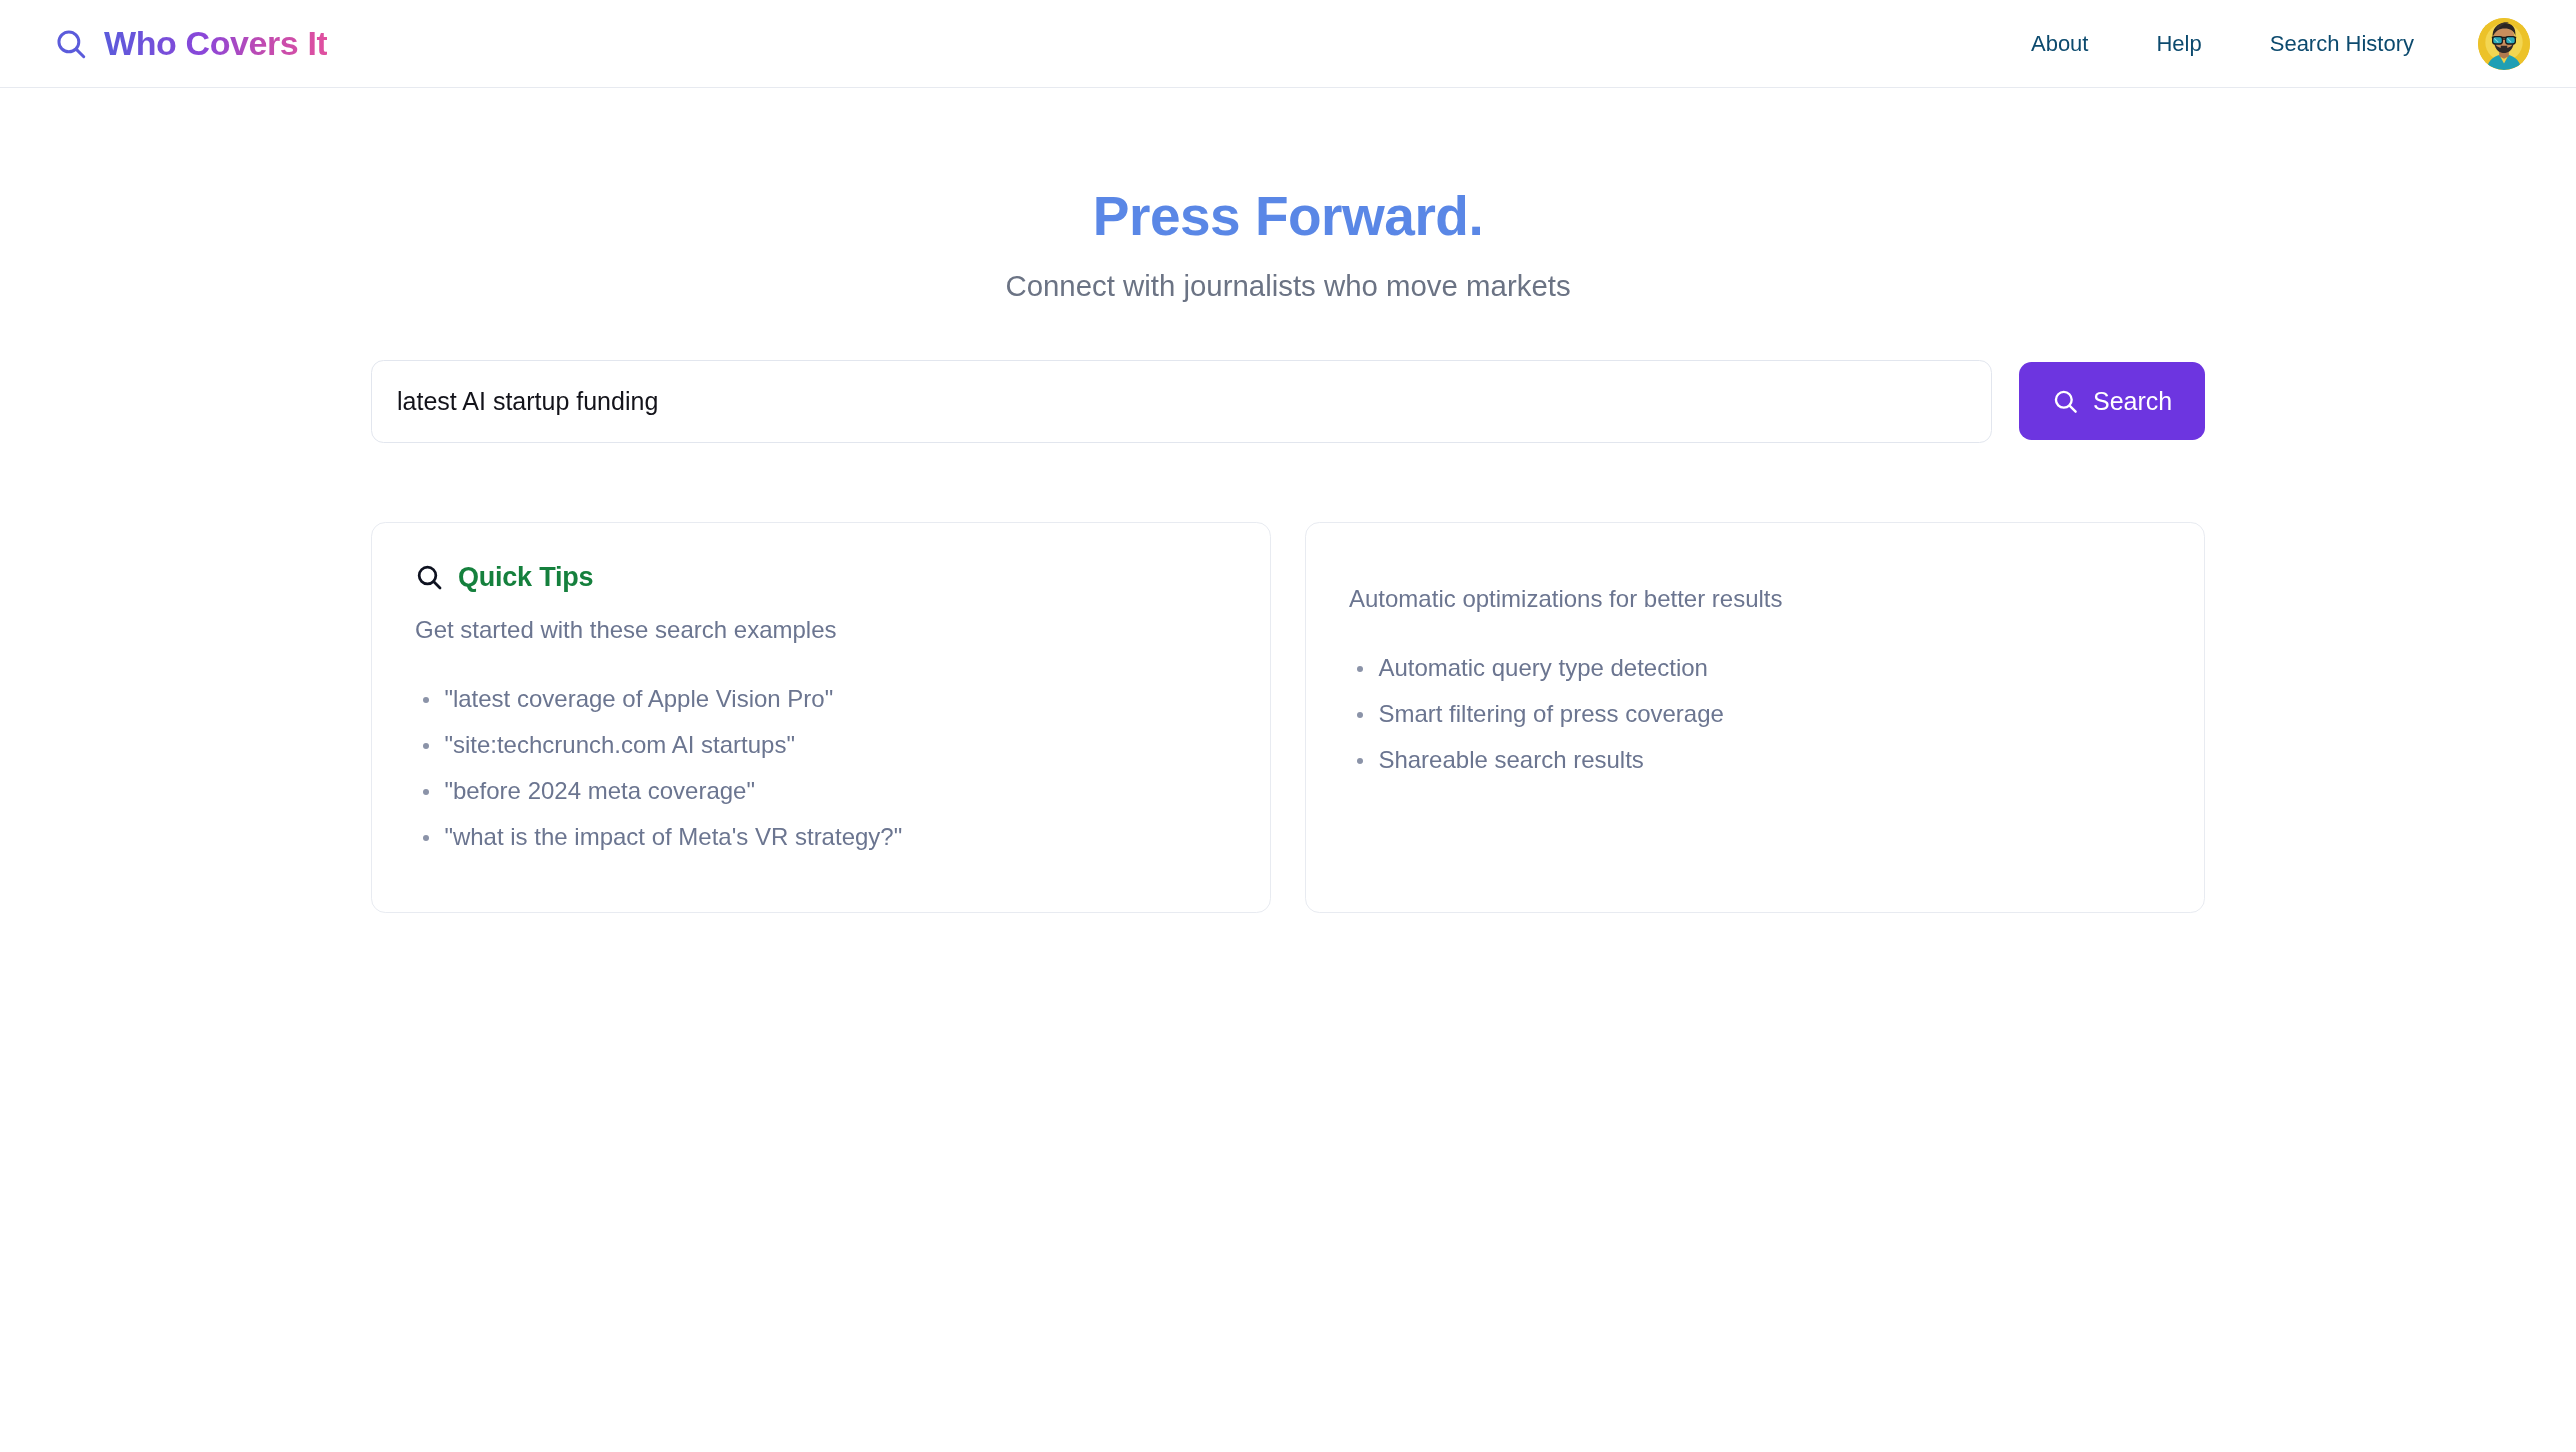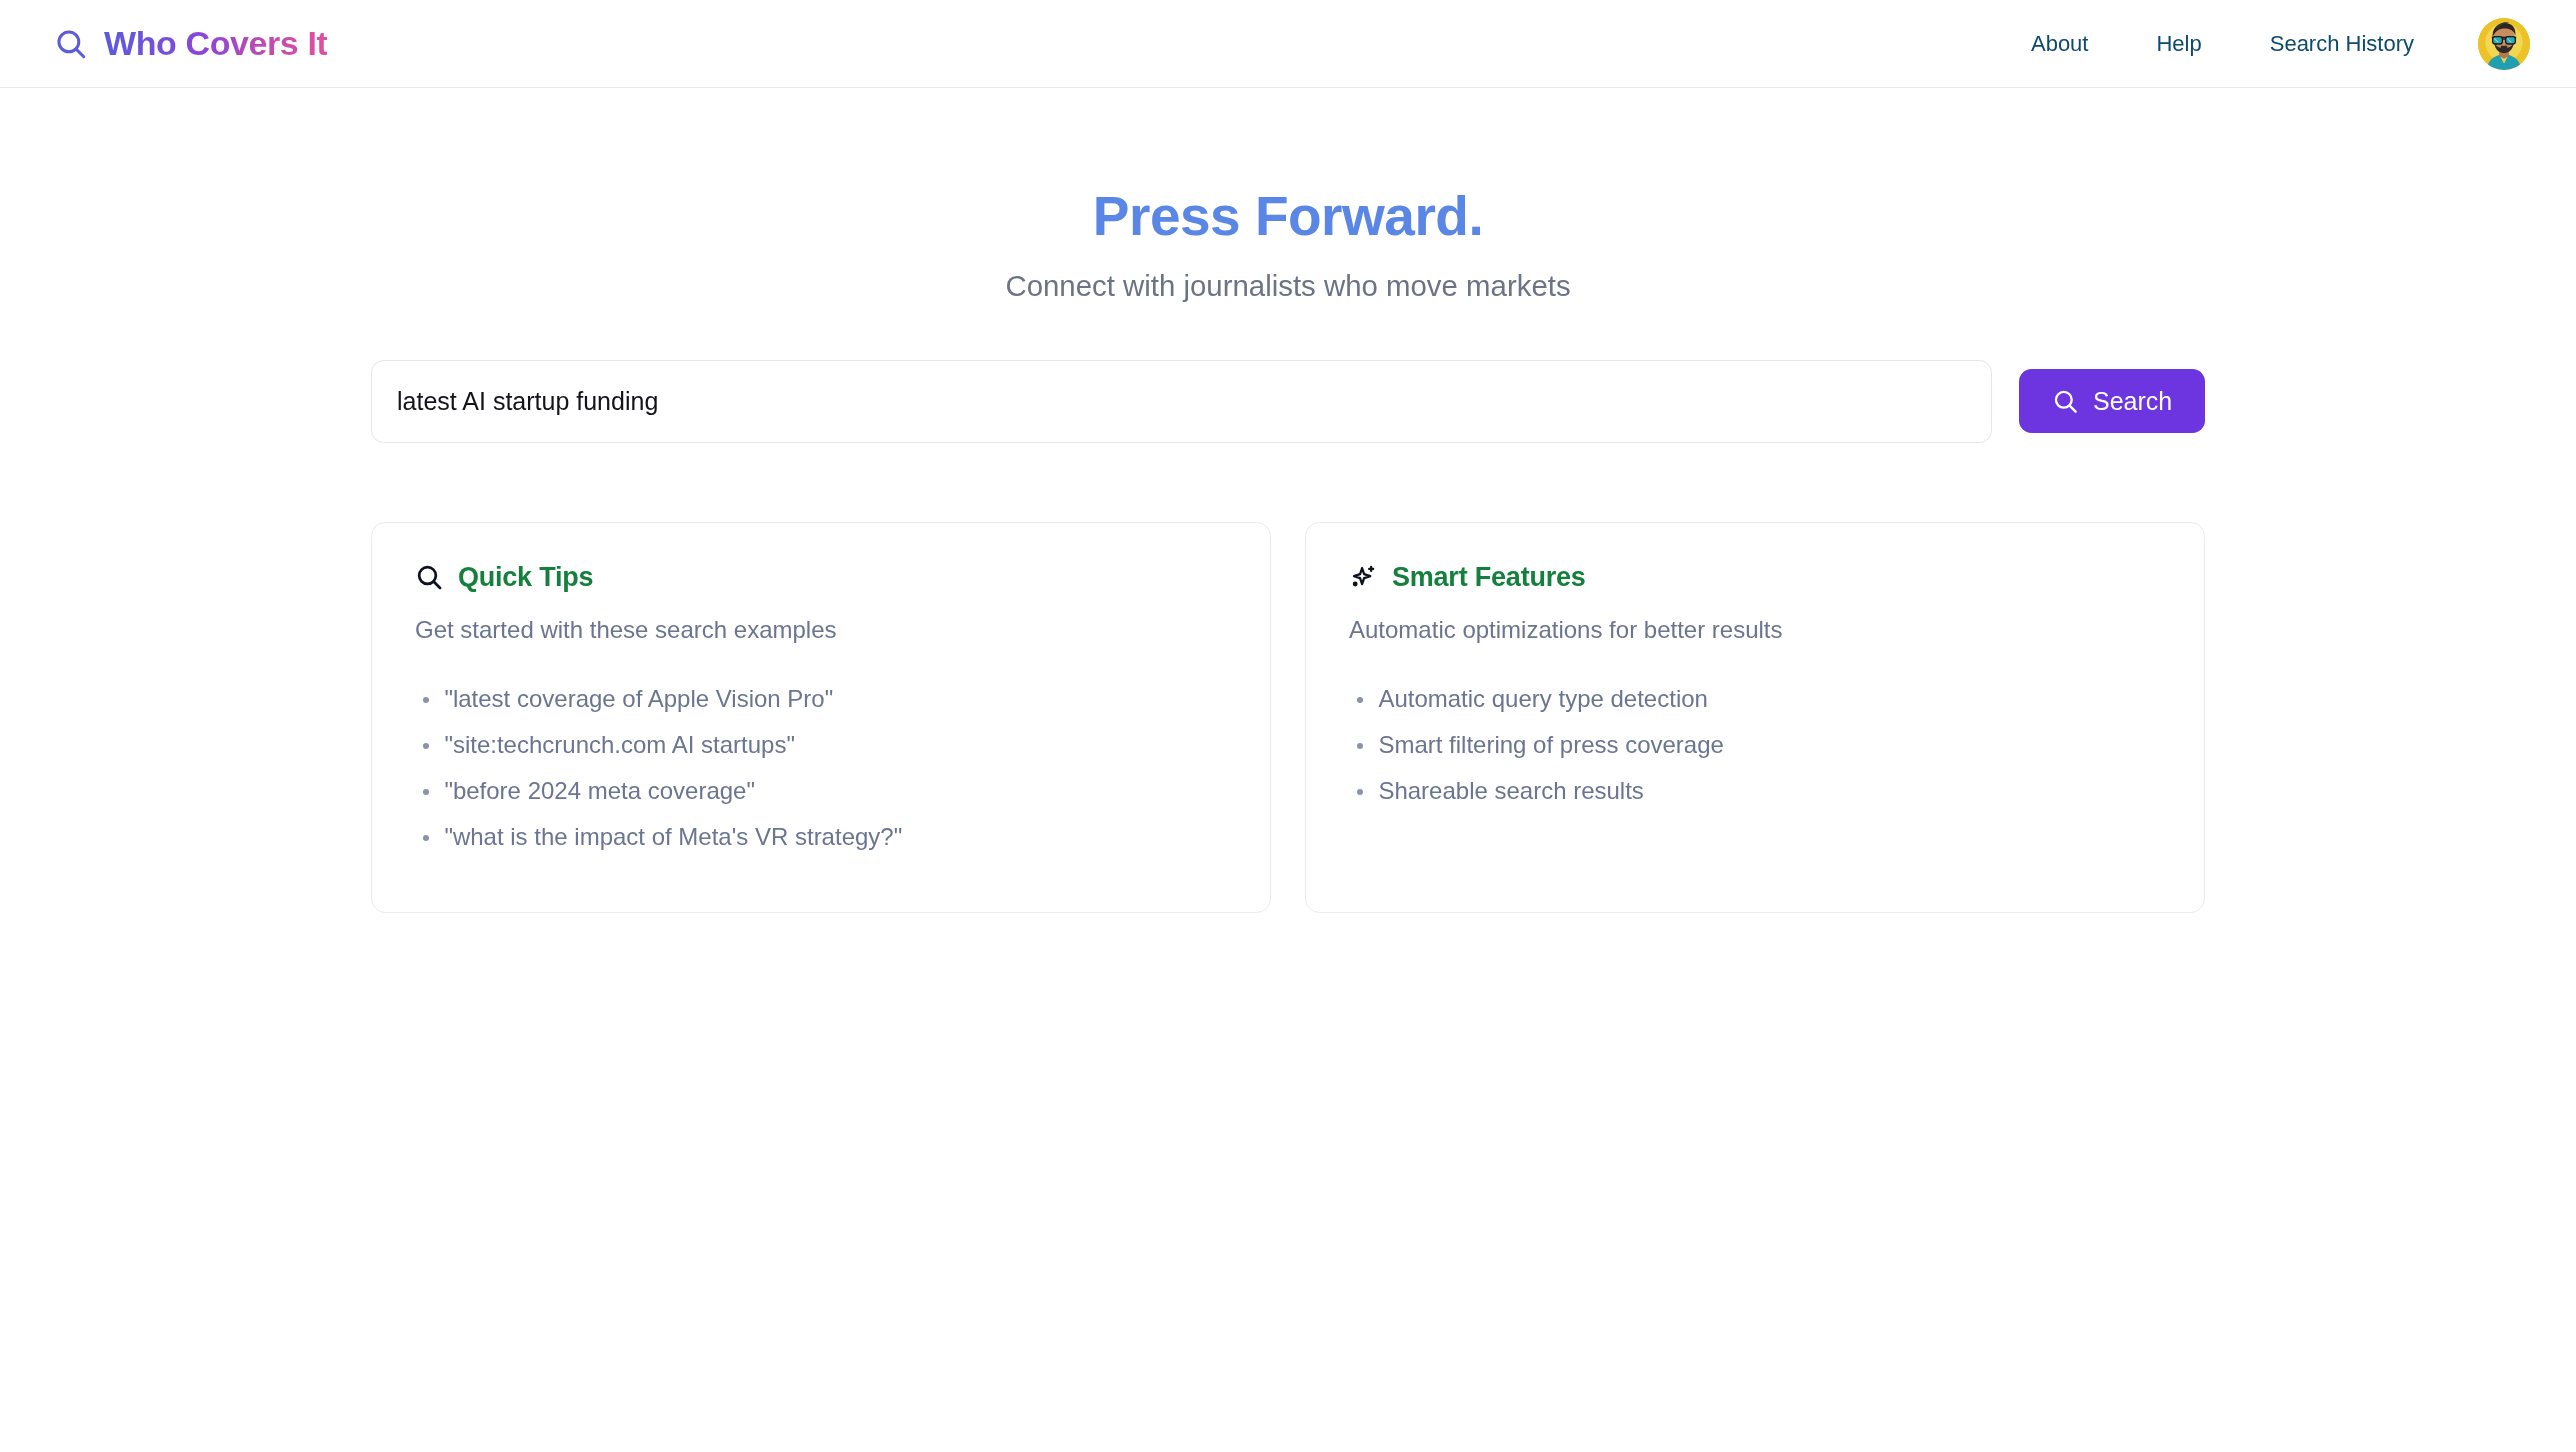--- a/index.html
+++ b/index.html
@@ -104,21 +104,21 @@
     background: #ffffff;
     font-family: "Liberation Sans", sans-serif;
     font-size: 25px;
     color: #13131a;
     padding: 0 25px;
     outline: none;
   }
   .search-input::placeholder { color: #9aa1b0; }
 
   .search-btn {
-    height: 64px;
+    height: 78px;
     min-width: 186px;
     border: none;
     border-radius: 12.5px;
     background: #6d35e0;
     color: #ffffff;
     font-family: "Liberation Sans", sans-serif;
     font-size: 25px;
     font-weight: 400;
     display: flex;
     align-items: center;
@@ -273,30 +273,20 @@
     <div class="card-sub">Get started with these search examples</div>
     <ul class="card-list">
       <li>"latest coverage of Apple Vision Pro"</li>
       <li>"site:techcrunch.com AI startups"</li>
       <li>"before 2024 meta coverage"</li>
       <li>"what is the impact of Meta's VR strategy?"</li>
     </ul>
   </div>
 
   <div class="card">
-    <div class="card-head">
-      <span>
-        <svg viewBox="0 0 24 24" fill="none" stroke="#0e1220" stroke-width="1.9" stroke-linecap="round" stroke-linejoin="round">
-          <path d="M11 4.2 L12.7 9.3 L17.8 11 L12.7 12.7 L11 17.8 L9.3 12.7 L4.2 11 L9.3 9.3 Z"></path>
-          <path d="M18.6 3.3 v3.4 M16.9 5 h3.4"></path>
-          <circle cx="5.2" cy="17.6" r="1.1" fill="#0e1220"></circle>
-        </svg>
-      </span>
-      <span class="card-title">Smart Features</span>
-    </div>
     <div class="card-sub">Automatic optimizations for better results</div>
     <ul class="card-list">
       <li>Automatic query type detection</li>
       <li>Smart filtering of press coverage</li>
       <li>Shareable search results</li>
     </ul>
   </div>
 </div>
 
 

